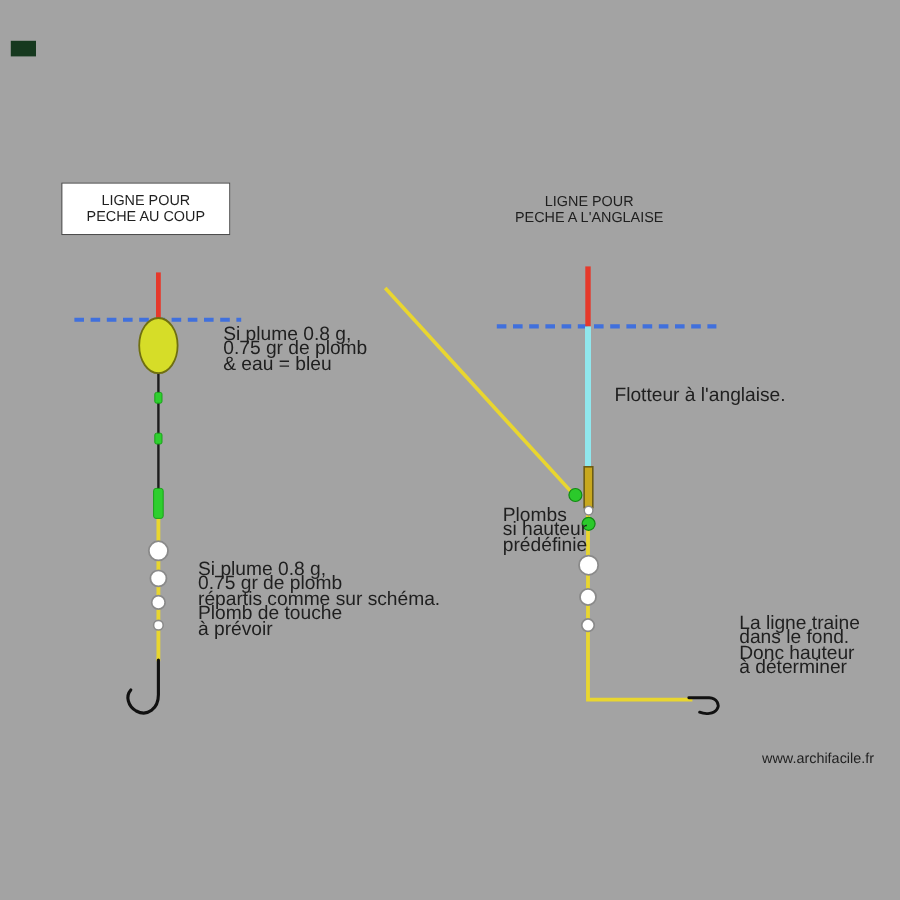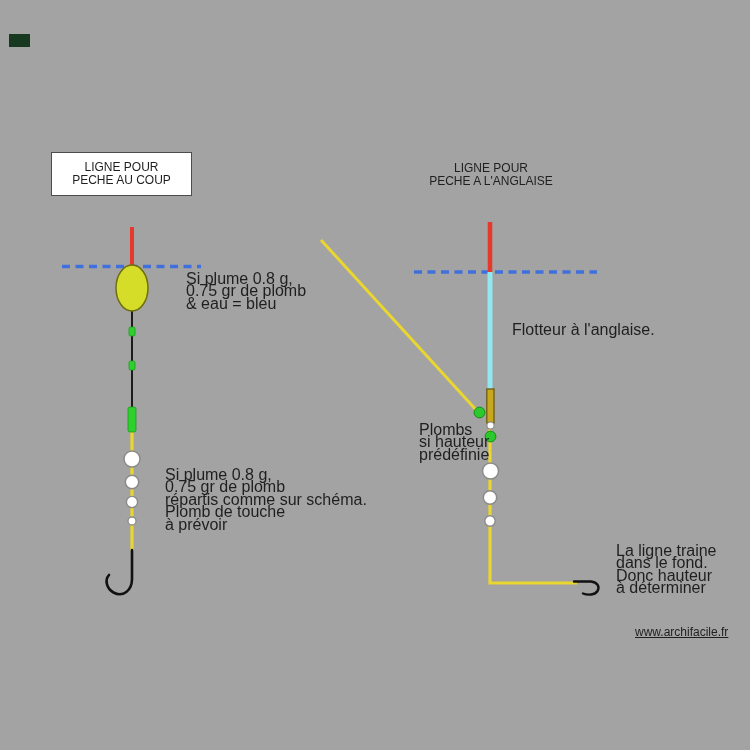--- a/index.html
+++ b/index.html
@@ -36,21 +36,20 @@
   }
   .ann {
     position: absolute;
     white-space: pre-line;
     font-size: 16px;
     line-height: 12.4px;
   }
   .watermark {
     position: absolute; left: 635px; top: 625px;
     font-size: 12px;
-    text-decoration: underline;
   }
 </style>
 </head>
 <body>
 
 <div class="canvas">
 
   <div class="corner-marker"></div>
 
   <div class="title-box">
@@ -101,20 +100,20 @@
   <div class="ann" style="left:165px; top:469px;">Si plume 0.8 g,
 0.75 gr de plomb
 répartis comme sur schéma.
 Plomb de touche
 à prévoir</div>
 
   <div class="ann" style="left:512px; top:324px;">Flotteur à l'anglaise.</div>
   <div class="ann" style="left:419px; top:400px;margin-top:24px;">Plombs
 si hauteur
 prédéfinie</div>
-  <div class="ann" style="left:616px; top:514px;margin-top:31px;">La ligne traine
+  <div class="ann" style="left:616px; top:514px;">La ligne traine
 dans le fond.
 Donc hauteur
 à déterminer</div>
 
   <div class="watermark">www.archifacile.fr</div>
 
 </div>
 
 </body></html>

